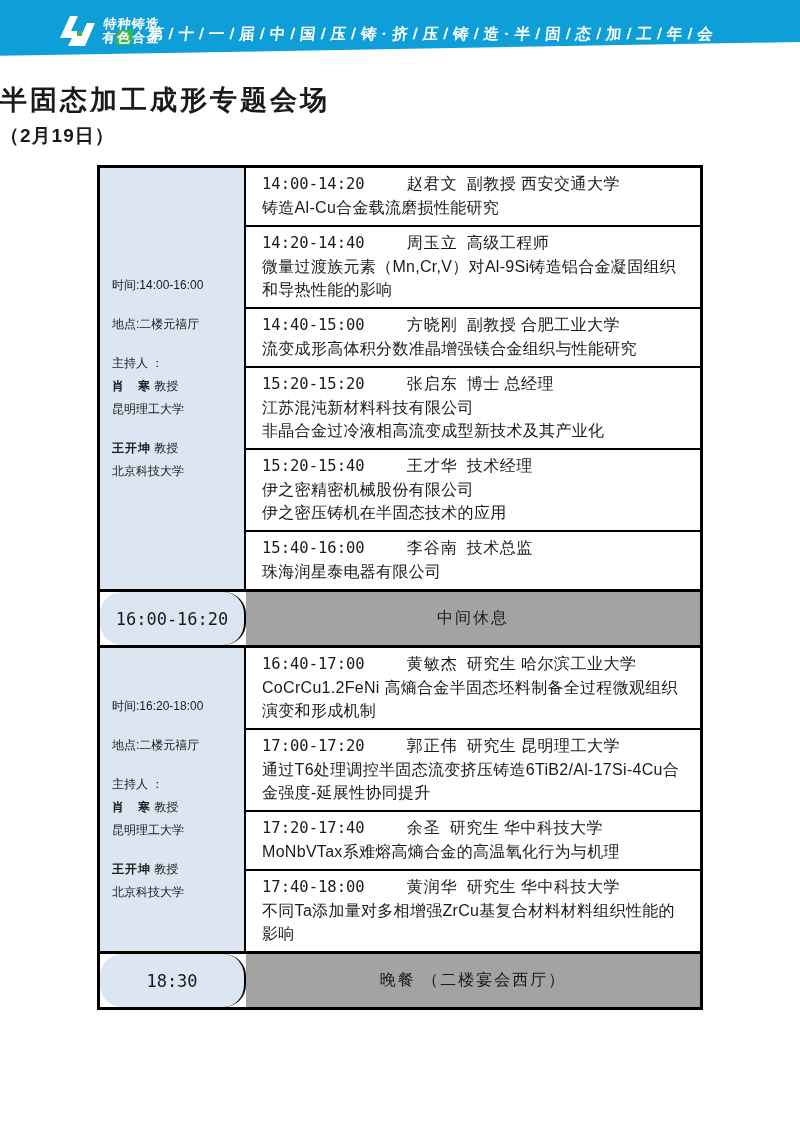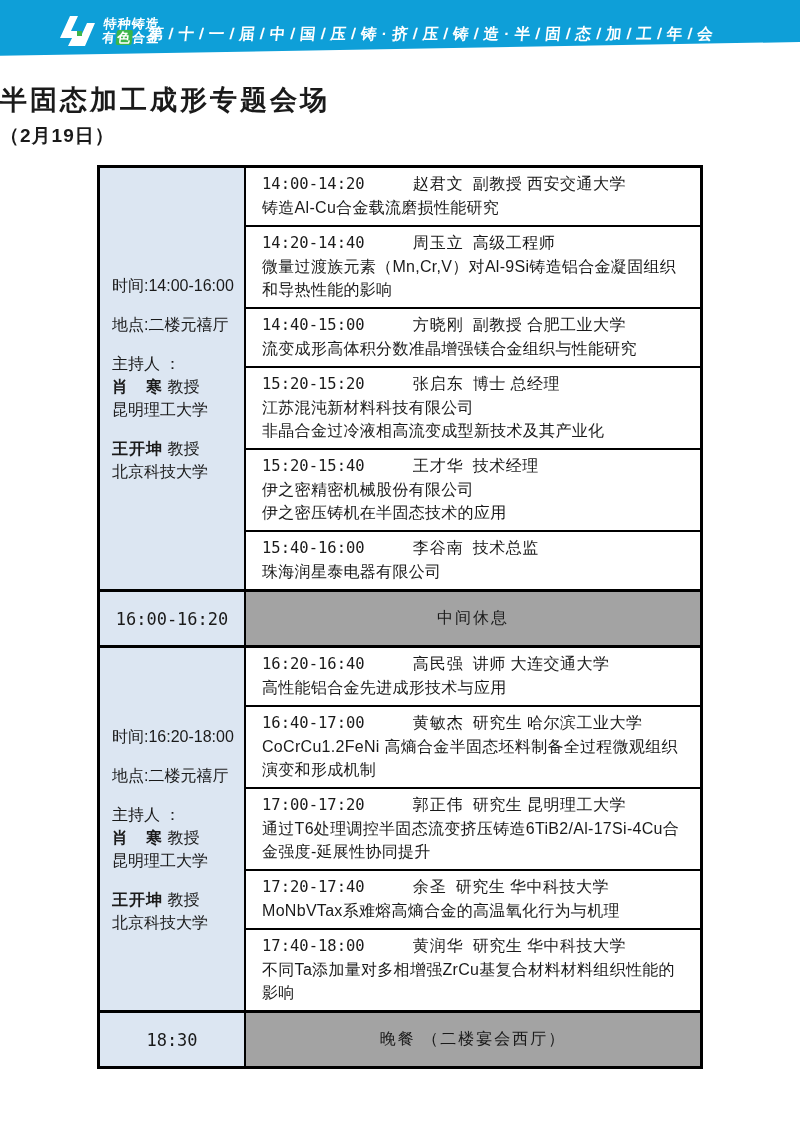--- a/index.html
+++ b/index.html
@@ -25,36 +25,36 @@
   .title-line1 { font-size:27px; font-weight:700; letter-spacing:3px; }
   .title-line2 { font-size:19px; font-weight:700; margin-top:5px; letter-spacing:1px; }
 
   
   .schedule { width:606px; margin:16px auto 0 auto; border:3px solid #000; }
   .section { display:grid; grid-template-columns:146px 1fr; }
   .section + .section { border-top:3px solid #000; }
 
   .info-cell { background:#DCE6F2; border-right:2px solid #000;
     display:flex; flex-direction:column; justify-content:center;
-    padding:14px 8px 14px 12px; font-size:16px; line-height:23px; }
+    padding:14px 8px 14px 12px; font-size:12px; line-height:23px; }
   .info-group { margin:8px 0; }
   .info-line b { letter-spacing:1px; }
 
   .talks { display:flex; flex-direction:column; }
   .talk-row { border-top:2px solid #000; padding:4px 10px 6px 16px;
     font-size:16px; line-height:23px; }
   .talk-row:first-child { border-top:none; }
-  .talk-head .time { font-family:"DejaVu Sans Mono", monospace; font-size:15.5px; margin-right:7px; }
+  .talk-head .time { font-family:"DejaVu Sans Mono", monospace; font-size:15.5px; margin-right:1px; }
   .talk-head .speaker { font-weight:400; margin-right:9px; letter-spacing:1px;margin-left:41px; }
   .talk-head .meta { letter-spacing:0.5px; }
   .talk-line { letter-spacing:0.3px; }
 
   .simple-row .time-cell { background:#DCE6F2; border-right:2px solid #000;
     display:flex; align-items:center; justify-content:center;
-    font-family:"DejaVu Sans Mono", monospace; font-size:17px; padding:16px 4px; }
+    font-family:"DejaVu Sans Mono", monospace; font-size:17px; padding:16px 4px;border-radius:22px; }
   .simple-row .label-cell { background:#a3a3a3; display:flex; align-items:center;
     justify-content:center; font-size:16px; letter-spacing:2px; padding:16px 13px; }
 </style>
 </head>
 <body>
 
 <div class="page">
 
   <div class="banner">
     <div class="logo">
@@ -141,24 +141,20 @@
             <div class="info-line"><b>肖　寒</b> 教授</div>
             <div class="info-line">昆明理工大学</div>
           </div>
           <div class="info-group">
             <div class="info-line"><b>王开坤</b> 教授</div>
             <div class="info-line">北京科技大学</div>
           </div>
         </div>
         <div class="talks">
           <div class="talk-row">
-            <div class="talk-head"><span class="time">16:20-16:40</span><span class="speaker">高民强</span><span class="meta">讲师 大连交通大学</span></div>
-            <div class="talk-line">高性能铝合金先进成形技术与应用</div>
-          </div>
-          <div class="talk-row">
             <div class="talk-head"><span class="time">16:40-17:00</span><span class="speaker">黄敏杰</span><span class="meta">研究生 哈尔滨工业大学</span></div>
             <div class="talk-line">CoCrCu1.2FeNi 高熵合金半固态坯料制备全过程微观组织演变和形成机制</div>
           </div>
           <div class="talk-row">
             <div class="talk-head"><span class="time">17:00-17:20</span><span class="speaker">郭正伟</span><span class="meta">研究生 昆明理工大学</span></div>
             <div class="talk-line">通过T6处理调控半固态流变挤压铸造6TiB2/Al-17Si-4Cu合金强度-延展性协同提升</div>
           </div>
           <div class="talk-row">
             <div class="talk-head"><span class="time">17:20-17:40</span><span class="speaker">余圣</span><span class="meta">研究生 华中科技大学</span></div>
             <div class="talk-line">MoNbVTax系难熔高熵合金的高温氧化行为与机理</div>

